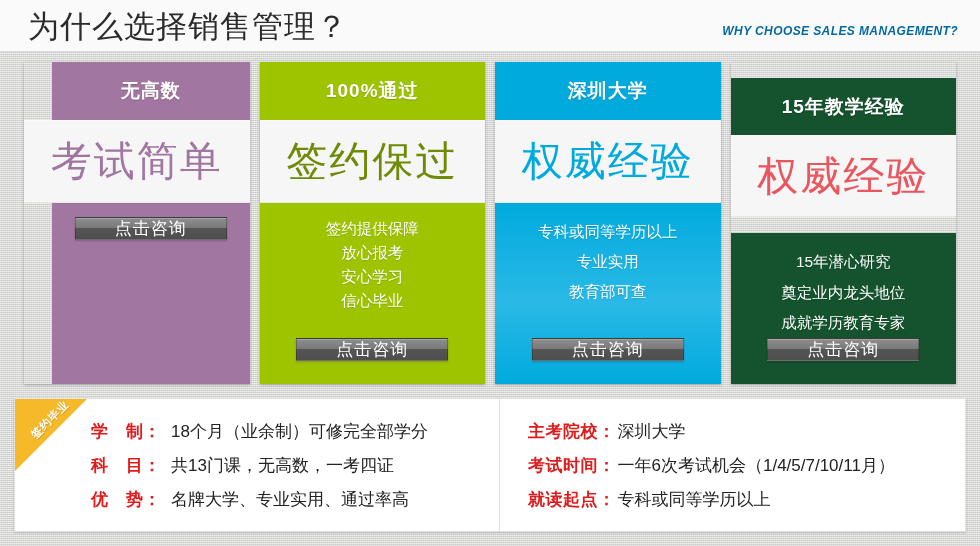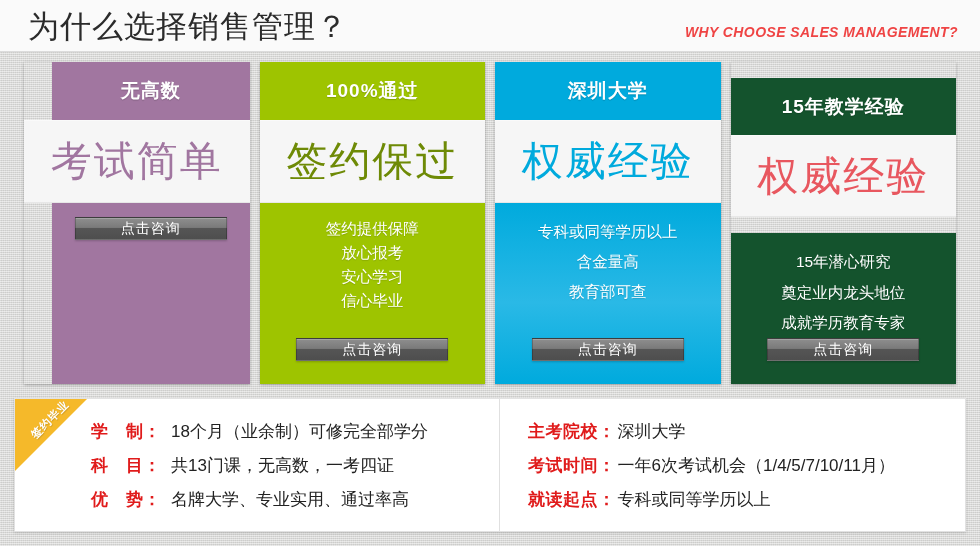--- a/index.html
+++ b/index.html
@@ -24,22 +24,22 @@
     background:#fafafa;
     border-bottom:1px solid #dcdcdc;
   }
   #header-title {
     position:absolute; left:28px; top:6px;
     font-size:31px; font-weight:400; color:#2b2b2b;
     letter-spacing:1px; white-space:nowrap;
   }
   #header-sub {
     position:absolute; right:22px; top:24px;
-    font-size:14px; font-style:italic; font-weight:700;
-    color:#ef4444; letter-spacing:.4px; white-space:nowrap;
+    font-size:12px; font-style:italic; font-weight:700;
+    color:#0369a1; letter-spacing:.4px; white-space:nowrap;
   }
 
   
   #cards {
     position:absolute; left:0; top:62px; width:980px; height:322px;
     display:flex; gap:10px; padding:0 24px;
   }
   .card {
     flex:1 1 0; position:relative;
     display:flex; flex-direction:column;
@@ -69,21 +69,21 @@
     color:#fff; font-size:15.5px; line-height:1.55;
     text-shadow:0 1px 1px rgba(0,0,0,.15);
   }
   .bullets.wide { line-height:1.95; font-size:15.5px; }
   .bullet { white-space:nowrap; }
 
   .cta {
     width:152px; height:23px; margin-bottom:23px;
     background:linear-gradient(to bottom,#8e8e8e 0%,#7a7a7a 45%,#555555 50%,#4e4e4e 100%);
     border:1px solid rgba(0,0,0,.22);
-    color:#fff; font-size:14px; letter-spacing:1px;
+    color:#fff; font-size:17px; letter-spacing:1px;
     display:flex; align-items:center; justify-content:center;
     cursor:pointer;
     box-shadow:inset 0 1px 0 rgba(255,255,255,.2), 0 1px 2px rgba(0,0,0,.2);
   }
 
   
   .c0 .card-head, .c0 .card-body { background:#a176a0;margin-left:28px; }
   .c0 .card-banner-text { color:#a176a0; }
   .c1 .card-head, .c1 .card-body { background:#9ec400; }
   .c1 .card-banner-text { color:#6e8a06; }
@@ -170,21 +170,21 @@
   </div>
 
   <div class="card c2">
     <div class="card-head">深圳大学</div>
     <div class="card-banner">
       <div class="card-banner-text">权威经验</div>
     </div>
     <div class="card-body">
       <div class="bullets wide">
         <div class="bullet">专科或同等学历以上</div>
-        <div class="bullet">含金量高</div>
+        <div class="bullet">专业实用</div>
         <div class="bullet">教育部可查</div>
       </div>
       <div class="cta">点击咨询</div>
     </div>
   </div>
 
   <div class="card c3">
     <div class="card-head">15年教学经验</div>
     <div class="card-banner">
       <div class="card-banner-text">权威经验</div>

